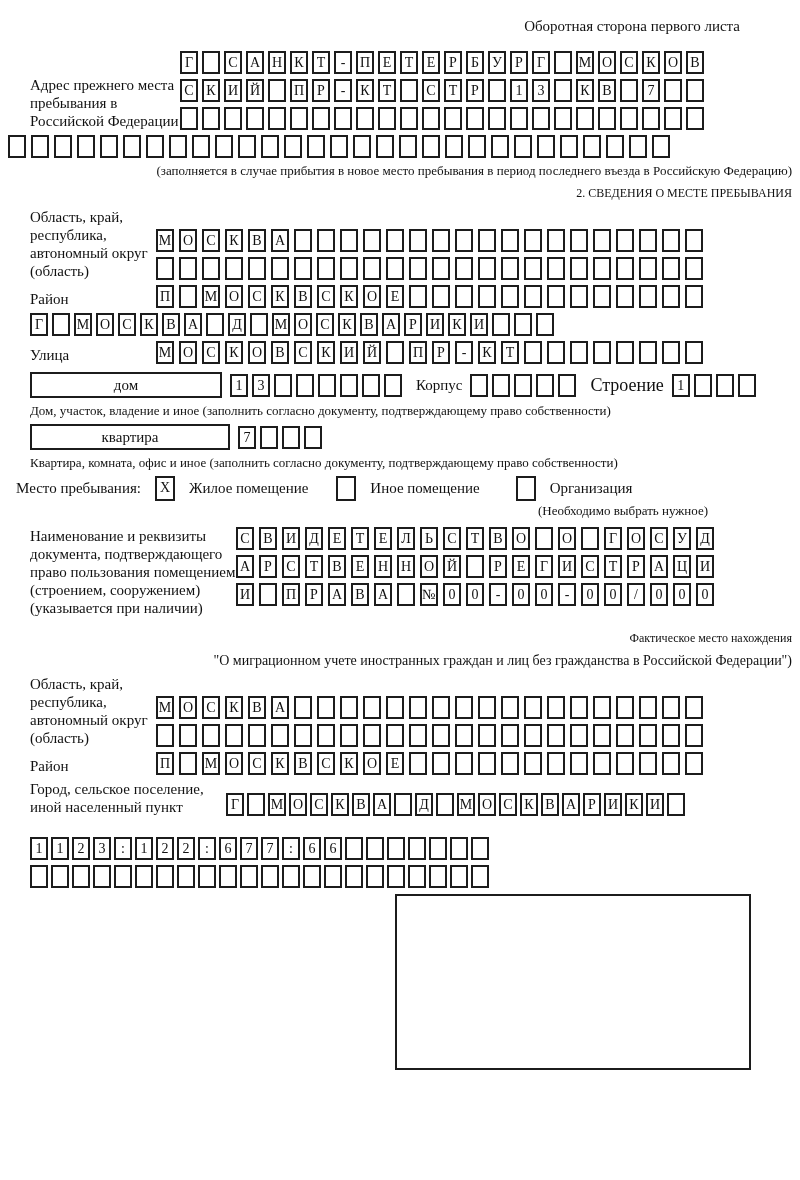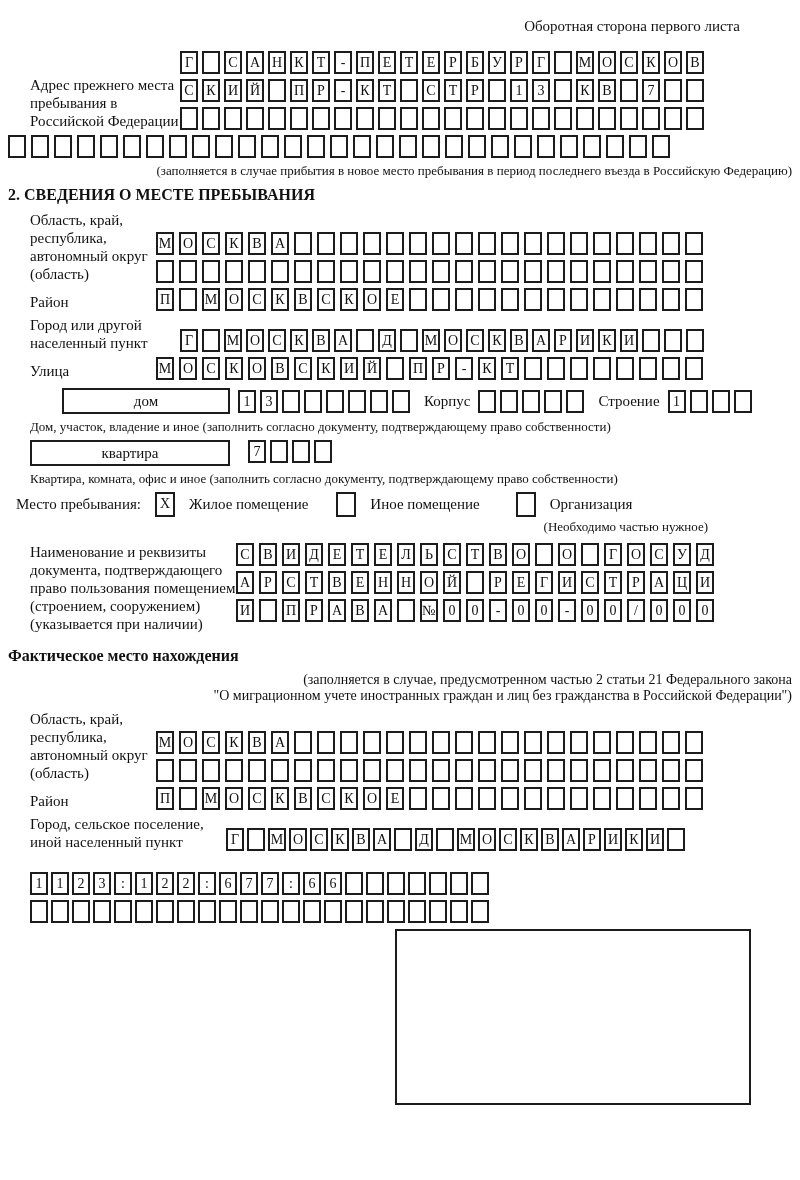--- a/index.html
+++ b/index.html
@@ -18,21 +18,21 @@
   .boxrow { display:flex; gap:4px; }
   .cell {
     width:18px; height:23px; border:2px solid #1c1c1c; background:#fff;
     font-size:14px; line-height:19px; text-align:center; display:inline-block;
     font-family:"Liberation Serif","DejaVu Serif",serif;
   }
   .gap5 .boxrow, .boxrow.gap5 { gap:5px; }
   .gap3 .boxrow, .boxrow.gap3 { gap:3px; }
 
   .caption { font-size:13px; text-align:right; margin:5px 0 4px 0; }
-  .sec-title { font-size:16px; font-weight:bold; text-align:left; margin:7px 0 7px 0; }
+  .sec-title { font-size:12px; font-weight:normal; text-align:right; margin:7px 0 7px 0; }
 
   .widebox {
     border:2px solid #1c1c1c; height:26px; display:flex; align-items:center;
     justify-content:center; font-size:15px;
   }
   .inline-row { display:flex; align-items:center; margin-left:8px; }
   .inline-row .txt { font-size:15px; }
   .checkcell { width:20px; height:25px; }
 
   .doc-block { display:flex; margin-left:22px; margin-top:8px; }
@@ -252,21 +252,20 @@
         <span class="cell"></span>
         <span class="cell"></span>
         <span class="cell"></span>
         <span class="cell"></span>
         <span class="cell"></span>
         <span class="cell"></span>
       </div>
   </div>
 
   <div class="frow ml22 mt5">
-    <div class="lbl" style="width:150px;">Город или другой населенный пункт</div>
     <div class="boxrow">
         <span class="cell">Г</span>
         <span class="cell"></span>
         <span class="cell">М</span>
         <span class="cell">О</span>
         <span class="cell">С</span>
         <span class="cell">К</span>
         <span class="cell">В</span>
         <span class="cell">А</span>
         <span class="cell"></span>
@@ -312,70 +311,70 @@
         <span class="cell"></span>
         <span class="cell"></span>
         <span class="cell"></span>
         <span class="cell"></span>
         <span class="cell"></span>
         <span class="cell"></span>
       </div>
   </div>
 
   <div class="frow ml22 mt8" style="align-items:center; gap:8px;">
-    <div class="widebox" style="width:168px;margin-left:32px;">дом</div>
+    <div class="widebox" style="width:192px;">дом</div>
     <div class="boxrow">
         <span class="cell">1</span>
         <span class="cell">3</span>
         <span class="cell"></span>
         <span class="cell"></span>
         <span class="cell"></span>
         <span class="cell"></span>
         <span class="cell"></span>
         <span class="cell"></span>
       </div>
     <div class="txt" style="font-size:15px; margin-left:6px;">Корпус</div>
     <div class="boxrow">
         <span class="cell"></span>
         <span class="cell"></span>
         <span class="cell"></span>
         <span class="cell"></span>
         <span class="cell"></span>
       </div>
-    <div class="txt" style="font-size:15px; margin-left:6px;">Строение</div>
+    <div class="txt" style="font-size:18px; margin-left:6px;">Строение</div>
     <div class="boxrow">
         <span class="cell">1</span>
         <span class="cell"></span>
         <span class="cell"></span>
         <span class="cell"></span>
       </div>
   </div>
   <div class="caption" style="text-align:left; margin-left:22px;">Дом, участок, владение и иное (заполнить согласно документу, подтверждающему право собственности)</div>
 
-  <div class="frow ml22 mt5" style="align-items:flex-start; gap:18px;">
+  <div class="frow ml22 mt5" style="align-items:center; gap:8px;">
     <div class="widebox" style="width:200px;">квартира</div>
     <div class="boxrow">
         <span class="cell">7</span>
         <span class="cell"></span>
         <span class="cell"></span>
         <span class="cell"></span>
       </div>
   </div>
   <div class="caption" style="text-align:left; margin-left:22px;">Квартира, комната, офис и иное (заполнить согласно документу, подтверждающему право собственности)</div>
 
   <div class="inline-row mt5" style="gap:14px;">
     <span class="txt">Место пребывания:</span>
     <span class="cell checkcell">X</span>
     <span class="txt">Жилое помещение</span>
     <span class="cell checkcell" style="margin-left:14px;"></span>
     <span class="txt">Иное помещение</span>
     <span class="cell checkcell" style="margin-left:22px;"></span>
     <span class="txt">Организация</span>
   </div>
-  <div class="caption" style="width:700px; margin-top:2px;">(Необходимо частью нужное)</div>
+  <div class="caption" style="width:700px; margin-top:2px;">(Необходимо выбрать нужное)</div>
 
   <div class="doc-block gap5">
     <div class="lbl">Наименование и реквизиты документа, подтверждающего право пользования помещением (строением, сооружением) (указывается при наличии)</div>
     <div class="rows-col">
       <div class="boxrow gap5">
           <span class="cell">С</span>
           <span class="cell">В</span>
           <span class="cell">И</span>
           <span class="cell">Д</span>
           <span class="cell">Е</span>
@@ -439,21 +438,20 @@
           <span class="cell">0</span>
           <span class="cell">/</span>
           <span class="cell">0</span>
           <span class="cell">0</span>
           <span class="cell">0</span>
         </div>
     </div>
   </div>
 
   <div class="sec-title" style="margin-top:14px;">Фактическое место нахождения</div>
-  <div class="caption" style="font-size:14px; margin:0;">(заполняется в случае, предусмотренном частью 2 статьи 21 Федерального закона</div>
   <div class="caption" style="font-size:14px; margin:0 0 6px 0;">"О миграционном учете иностранных граждан и лиц без гражданства в Российской Федерации")</div>
 
   <div class="frow ml22 gap5">
     <div class="lbl" style="width:126px;">Область, край, республика, автономный округ (область)</div>
     <div class="rows-col">
       <div class="boxrow gap5">
           <span class="cell">М</span>
           <span class="cell">О</span>
           <span class="cell">С</span>
           <span class="cell">К</span>

